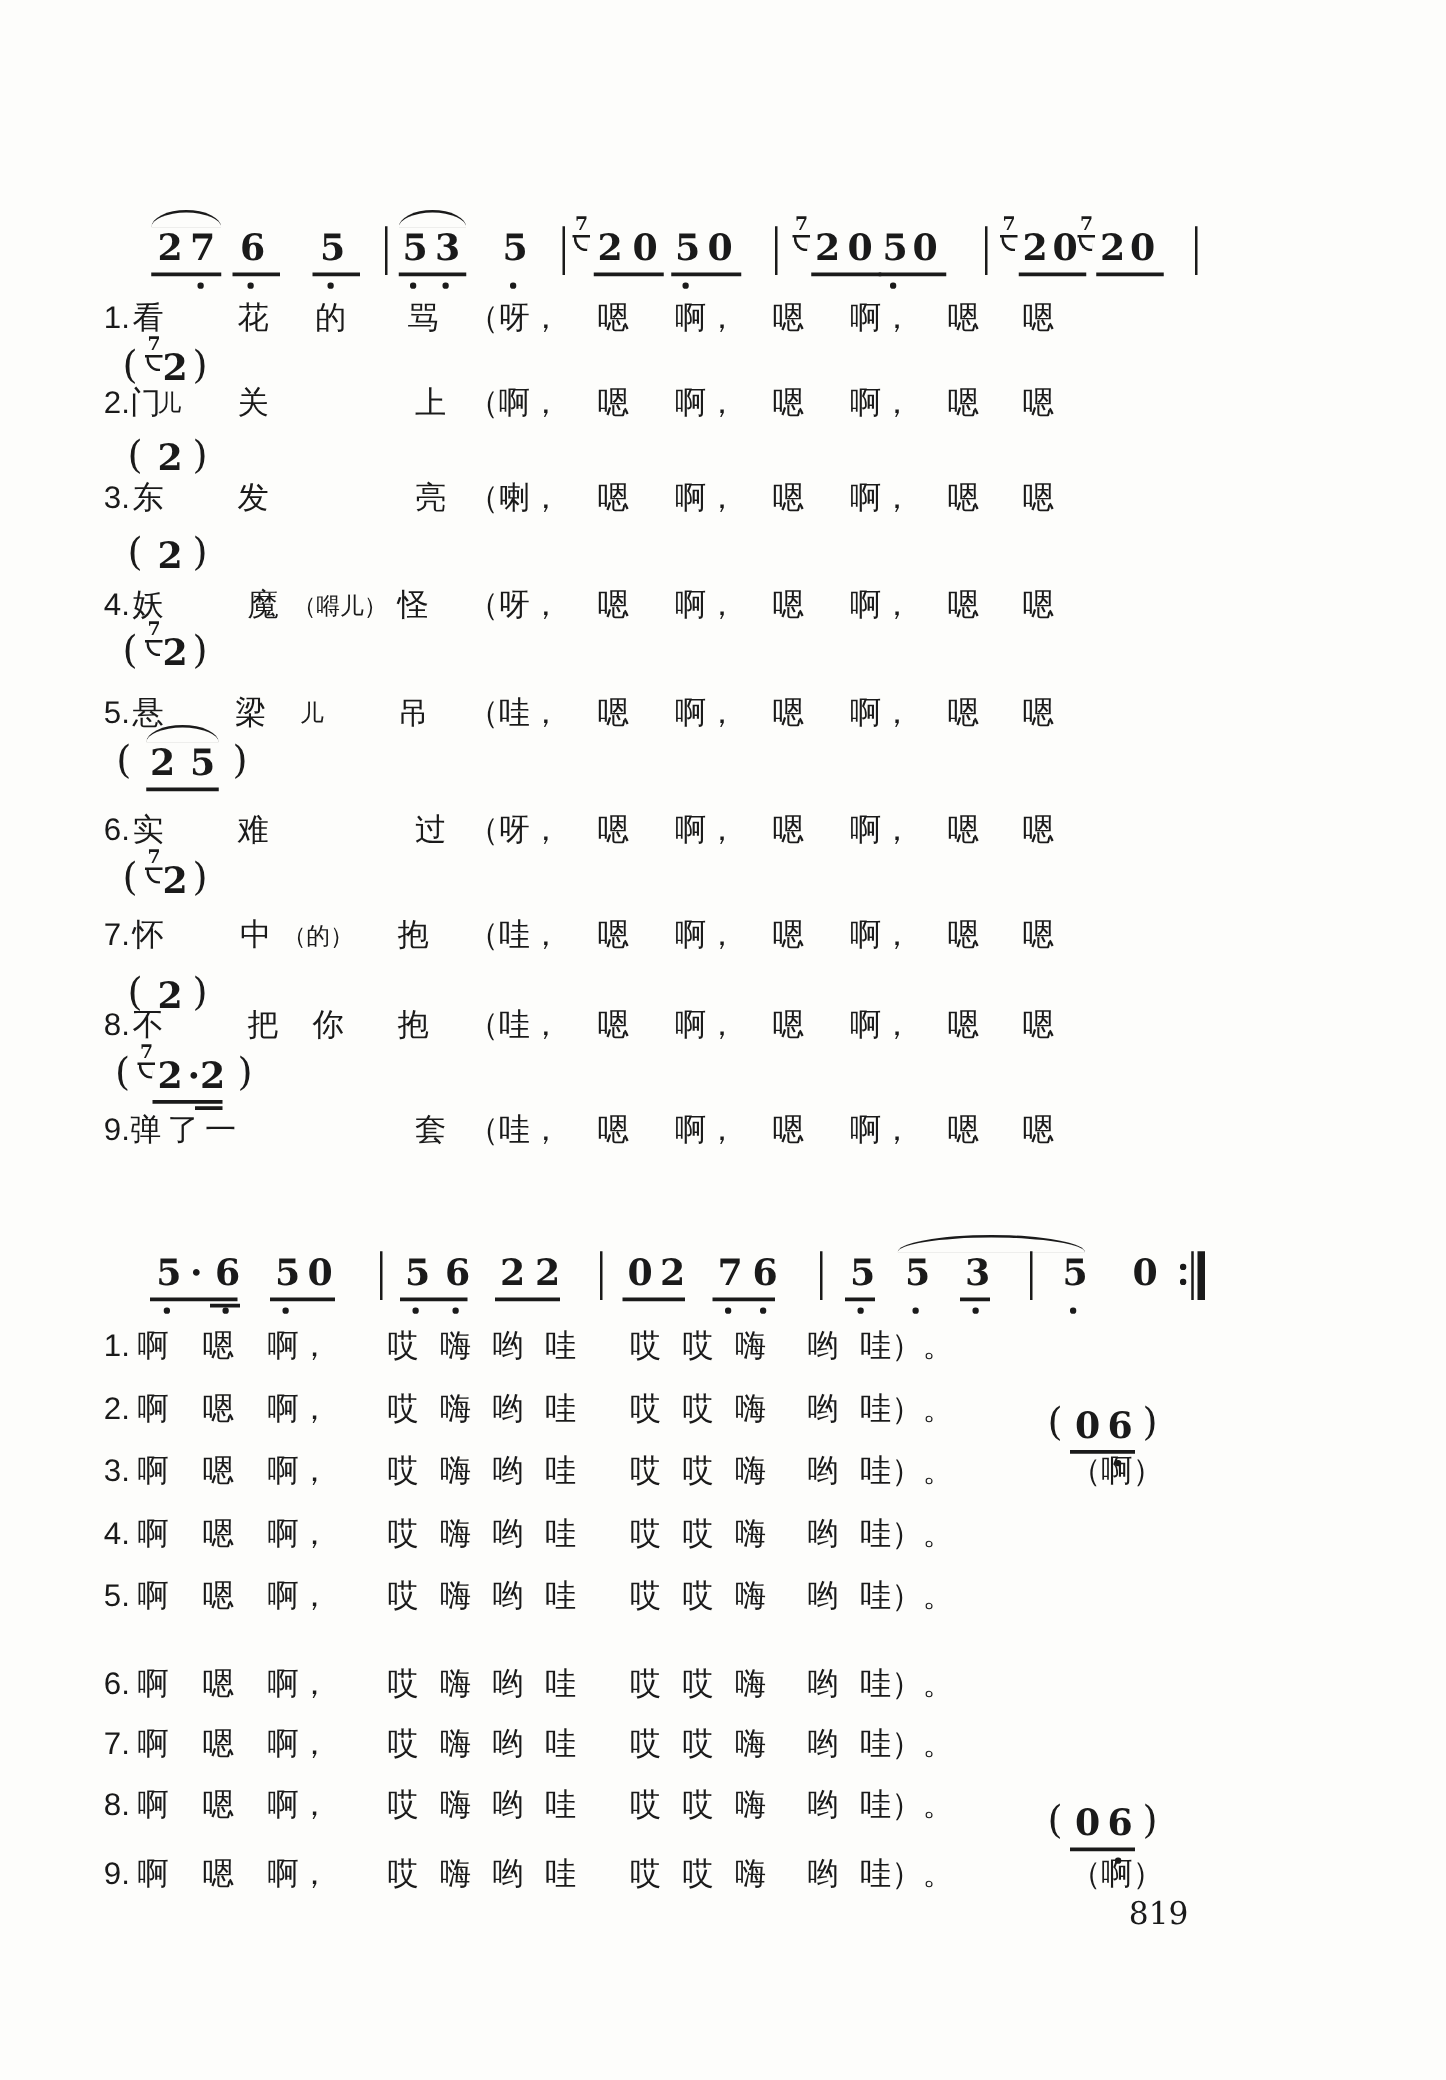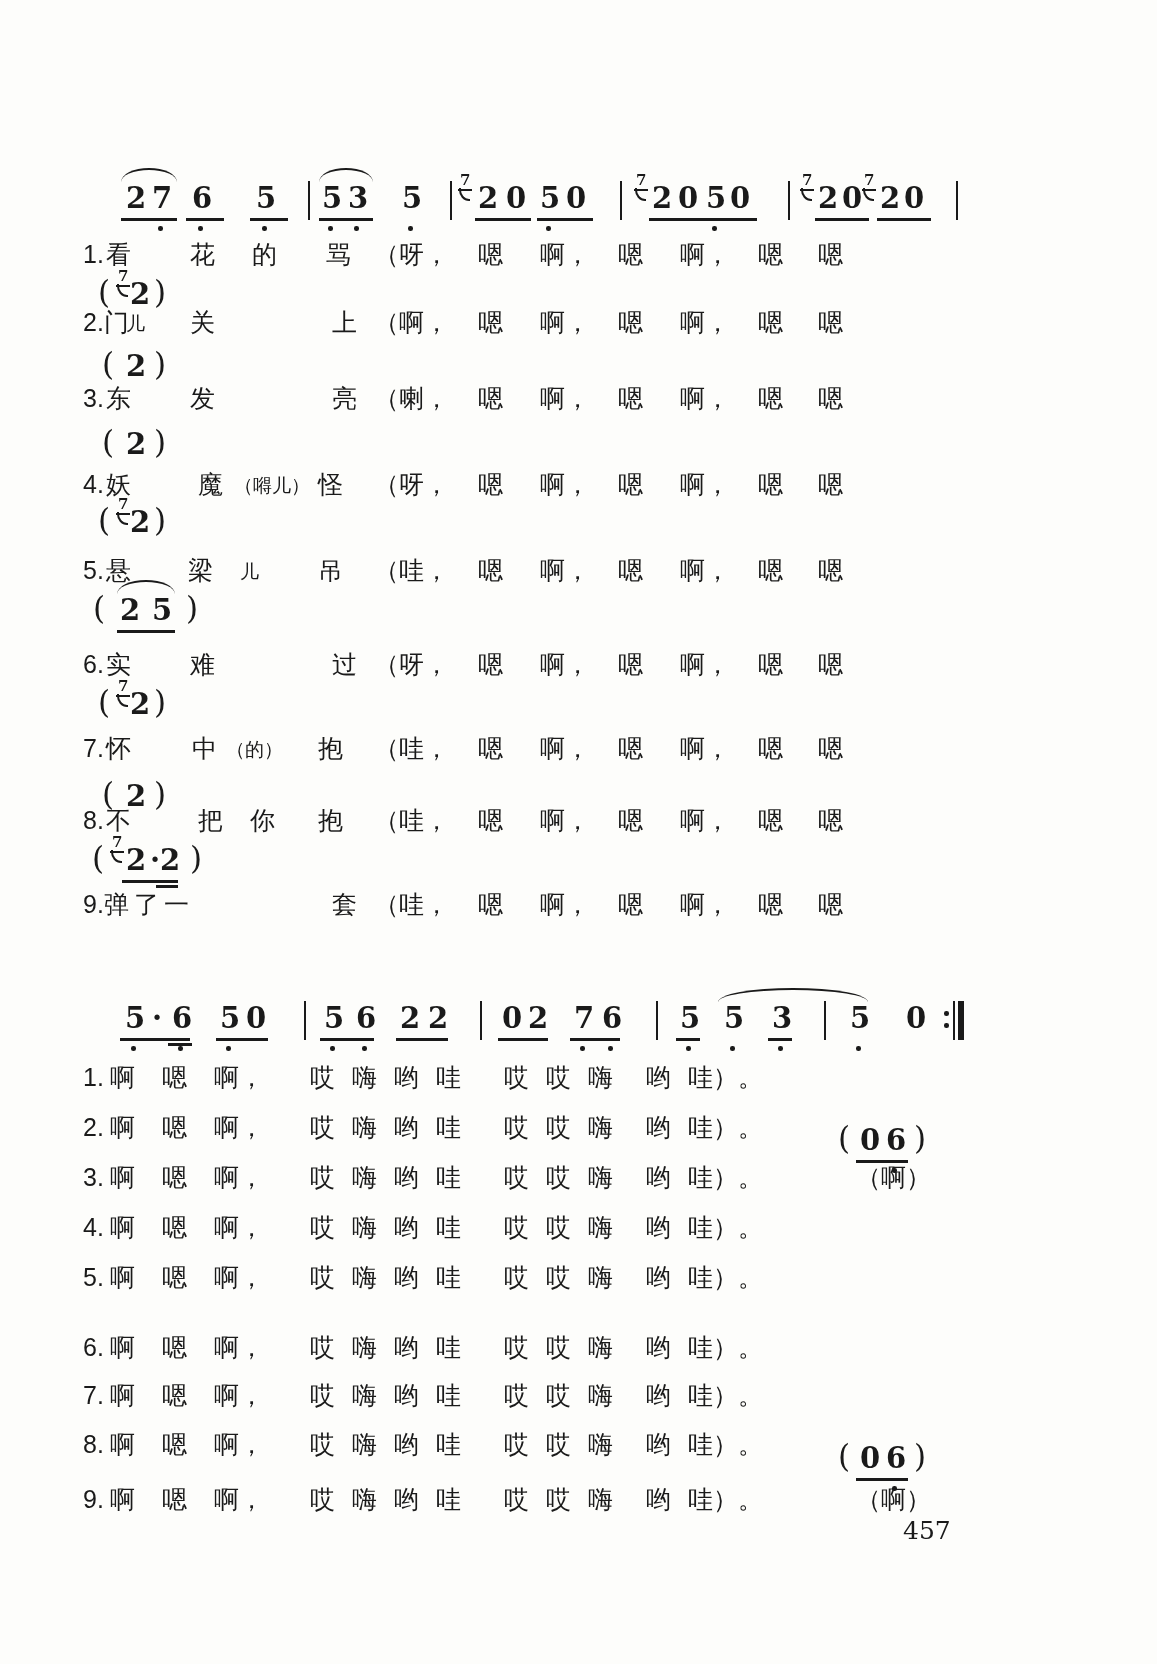--- a/index.html
+++ b/index.html
@@ -50,21 +50,21 @@
   
   .pageno{
     position:absolute;left:903px;top:1516px;
     font-family:"DejaVu Serif",serif;font-size:25px;
   }
 </style>
 </head>
 <body>
 
 <div class="page">
-  <div class="pageno">457</div>
+  <div class="pageno">819</div>
 <div class="mrow" style="top: 184px;">
       <div class="slur" style="width: 56px; top: -16px; left: 121px;"></div>
       <div class="mnote" style="left: 126px;">2</div>
       <div class="mnote" style="left: 152px;">7</div>
       <div class="uline" style="width: 56px; top: 34px; left: 121px;"></div>
       <div class="odot" style="top: 42px; left: 158px;"></div>
       <div class="mnote" style="left: 192px;">6</div>
       <div class="uline" style="width: 38px; top: 34px; left: 186px;"></div>
       <div class="odot" style="top: 42px; left: 198px;"></div>
       <div class="mnote" style="left: 256px;">5</div>

